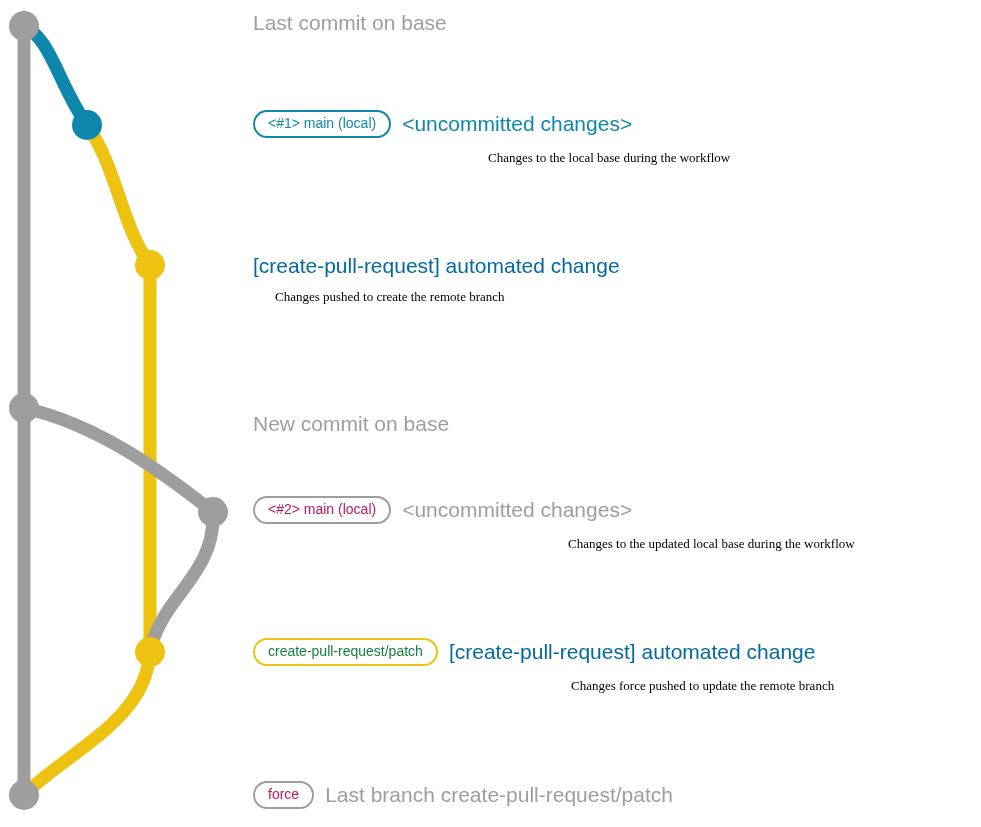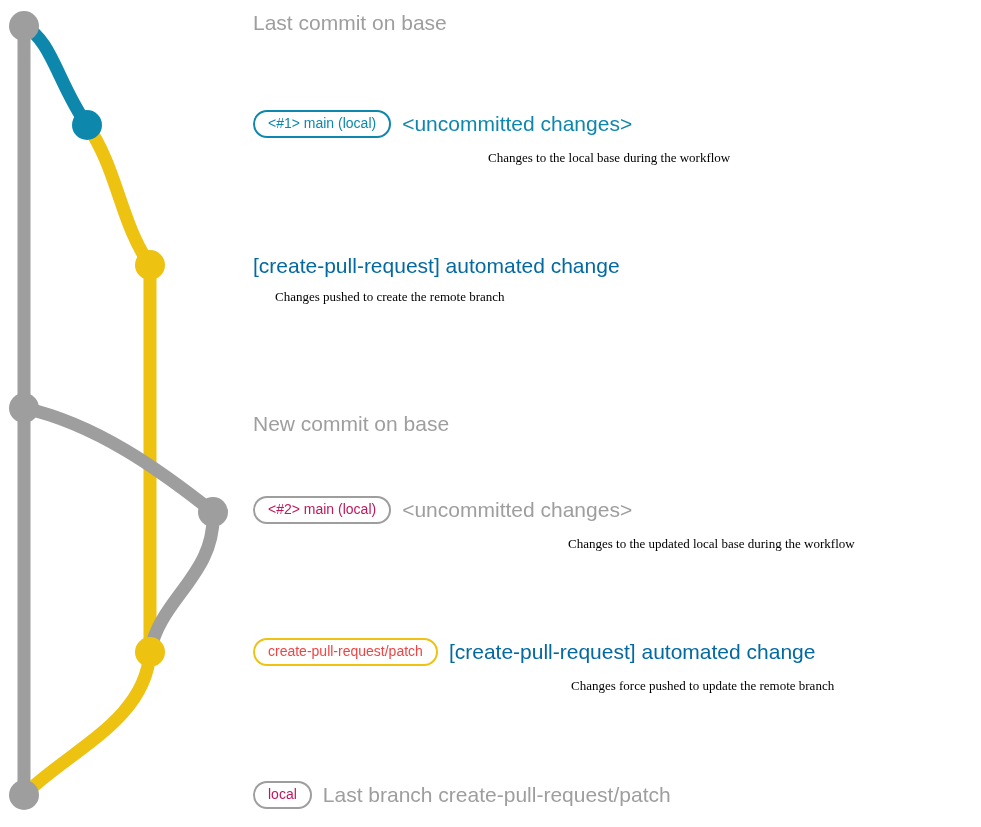--- a/index.html
+++ b/index.html
@@ -50,21 +50,21 @@
     border-radius: 999px;
     padding: 4px 13px 5px 13px;
     font-size: 14px;
     line-height: 1.05;
     color: #9e9e9e;
     background: #ffffff;
     margin-right: 11px;
   }
   .badge.blue  { border-color: #0e87ad; color: #0e87ad; }
   .badge.gray  { border-color: #9e9e9e; color: #be185d; }
-  .badge.yellow{ border-color: #eec211; color: #ef4444; }
+  .badge.yellow{ border-color: #eec211; color: #15803d; }
 
   .subject {
     font-size: 21px;
     line-height: 1.1;
     white-space: nowrap;
   }
   .subject.blue   { color: #0e87ad; }
   .subject.gray   { color: #9e9e9e; }
   .subject.yellow { color: #0369a1; }
 
@@ -153,19 +153,19 @@
     <div class="row" style="top:638px;">
       <div class="row-line">
         <span class="badge yellow">create-pull-request/patch</span>
         <span class="subject yellow">[create-pull-request] automated change</span>
       </div>
       <div class="desc indent-4">Changes force pushed to update the remote branch</div>
     </div>
 
     <div class="row" style="top:781px;">
       <div class="row-line">
-        <span class="badge gray">local</span>
+        <span class="badge gray">force</span>
         <span class="subject gray">Last branch create-pull-request/patch</span>
       </div>
     </div>
 
   </div>
 </div>
 
 </body></html>

